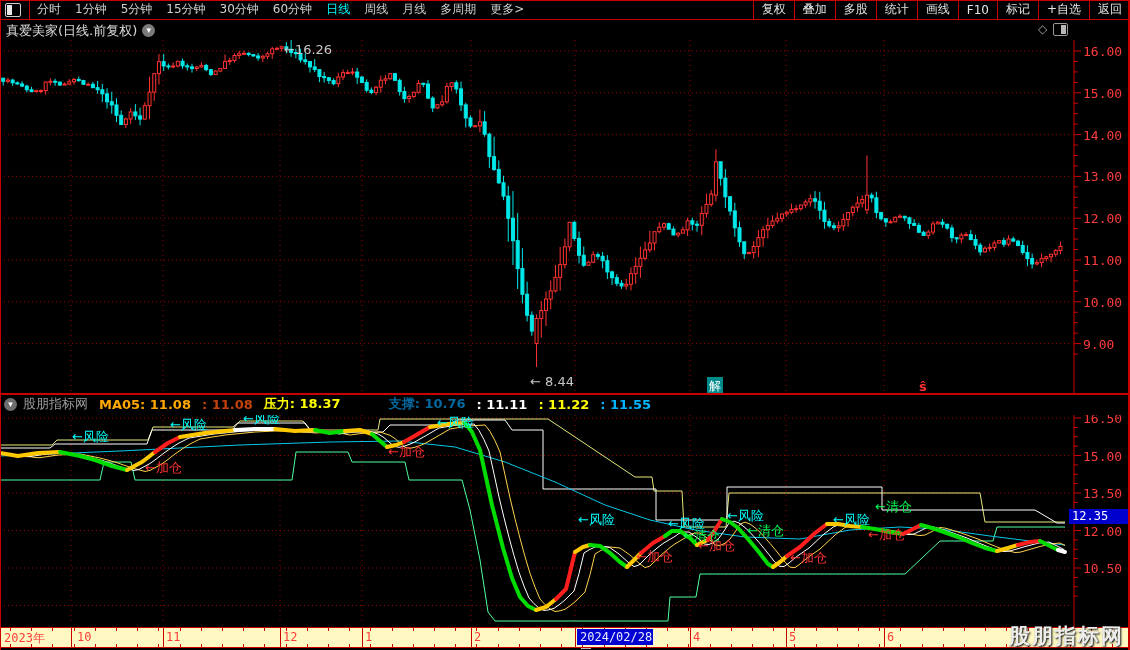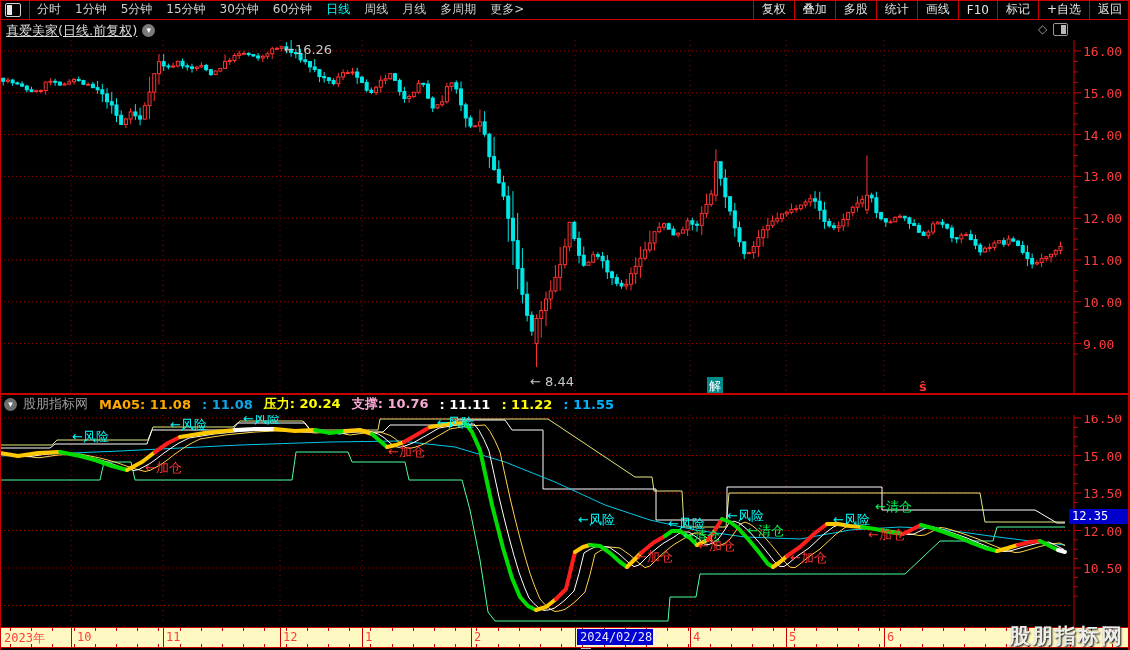--- a/index.html
+++ b/index.html
@@ -11,21 +11,21 @@
   .menubar{position:absolute;top:0;left:0;width:1130px;height:19px;display:flex;align-items:flex-start;font-size:12px;color:#d0d0d0;}
   .menu-left{display:flex;align-items:center;height:19px;}
   .menu-left .mitem{padding:0 7px;cursor:default;white-space:nowrap;}
   .menu-right{display:flex;align-items:center;height:19px;margin-left:auto;}
   .menu-right .mitem{padding:0 8px;color:#e4e4e4;white-space:nowrap;}
   .vsep{width:1px;height:19px;background:#c80000;flex:0 0 1px;}
   .win-icon{width:14px;height:12px;border:1px solid #cfcfcf;border-radius:2px;margin:0 8px 0 5px;position:relative;}
   .win-icon span{position:absolute;left:1px;top:1px;bottom:1px;width:5px;background:#e8e8e8;}
   
   .titlebar{position:absolute;top:21px;left:0;width:1130px;height:19px;display:flex;align-items:center;font-size:13px;color:#dcdcdc;}
-  .titlebar .ttl{margin-left:6px;text-decoration:underline;}
+  .titlebar .ttl{margin-left:6px;}
   .chev-circle{width:13px;height:13px;border-radius:50%;background:#7a7a7a;color:#fff;font-size:9px;line-height:12px;text-align:center;margin-left:5px;}
   .tb-icons{position:absolute;left:1038px;top:1px;display:flex;gap:6px;color:#9a9a9a;font-size:12px;align-items:center;}
   .split-icon{width:13px;height:11px;border:1px solid #9a9a9a;border-radius:2px;position:relative;}
   .split-icon span{position:absolute;right:1px;top:1px;bottom:1px;width:5px;background:#b8b8b8;}
   svg{position:absolute;left:0;}
   
   .ind-header{position:absolute;top:395px;left:0;width:1124px;height:18px;display:flex;align-items:center;font-size:13px;white-space:nowrap;}
   .ind-header .tok{margin-right:11px;font-weight:600;}
   .ind-header .tok.name{font-weight:400;color:#9a9a9a;}
   
@@ -618,23 +618,23 @@
       <text x="709" y="350" fill="#ffffff" font-size="12">解</text>
       <text x="919" y="351" fill="#ff3232" font-size="13" font-weight="bold">ŝ</text>
     </svg>
 
   <div class="hline" style="top:393px;height:2px"></div>
 
   <div class="ind-header" id="indHeader">
     <span class="chev-circle" style="background:#6e6e6e;margin:0 6px 0 4px">▾</span>
   <span class="tok name" style="color: rgb(154, 154, 154);">股朋指标网</span>
       <span class="tok" style="color: rgb(255, 168, 0);">MA05: 11.08</span>
-      <span class="tok" style="color: #0ea5e9;">: 11.08</span>
-      <span class="tok" style="color: rgb(255, 255, 0);">压力: 20.24</span>
-      <span class="tok" style="color: #f9a8d4;">支撑: 10.76</span>
+      <span class="tok" style="color: #c2410c;">: 11.08</span>
+      <span class="tok" style="color: rgb(255, 255, 0);">压力: 18.37</span>
+      <span class="tok" style="color: #0369a1; margin-left: 37px;">支撑: 10.76</span>
       <span class="tok" style="color: rgb(255, 255, 255);">: 11.11</span>
       <span class="tok" style="color: rgb(255, 255, 0);">: 11.22</span>
       <span class="tok" style="color: rgb(0, 180, 255);">: 11.55</span>
     </div>
 
   <svg id="p2" width="1130" height="212" style="top:415px">
       <g>
         <line x1="0" y1="3" x2="1072" y2="3" stroke="#9b0000" stroke-dasharray="1 3"></line>
         <line x1="0" y1="40.5" x2="1072" y2="40.5" stroke="#9b0000" stroke-dasharray="1 3"></line>
         <line x1="0" y1="78" x2="1072" y2="78" stroke="#9b0000" stroke-dasharray="1 3"></line>

